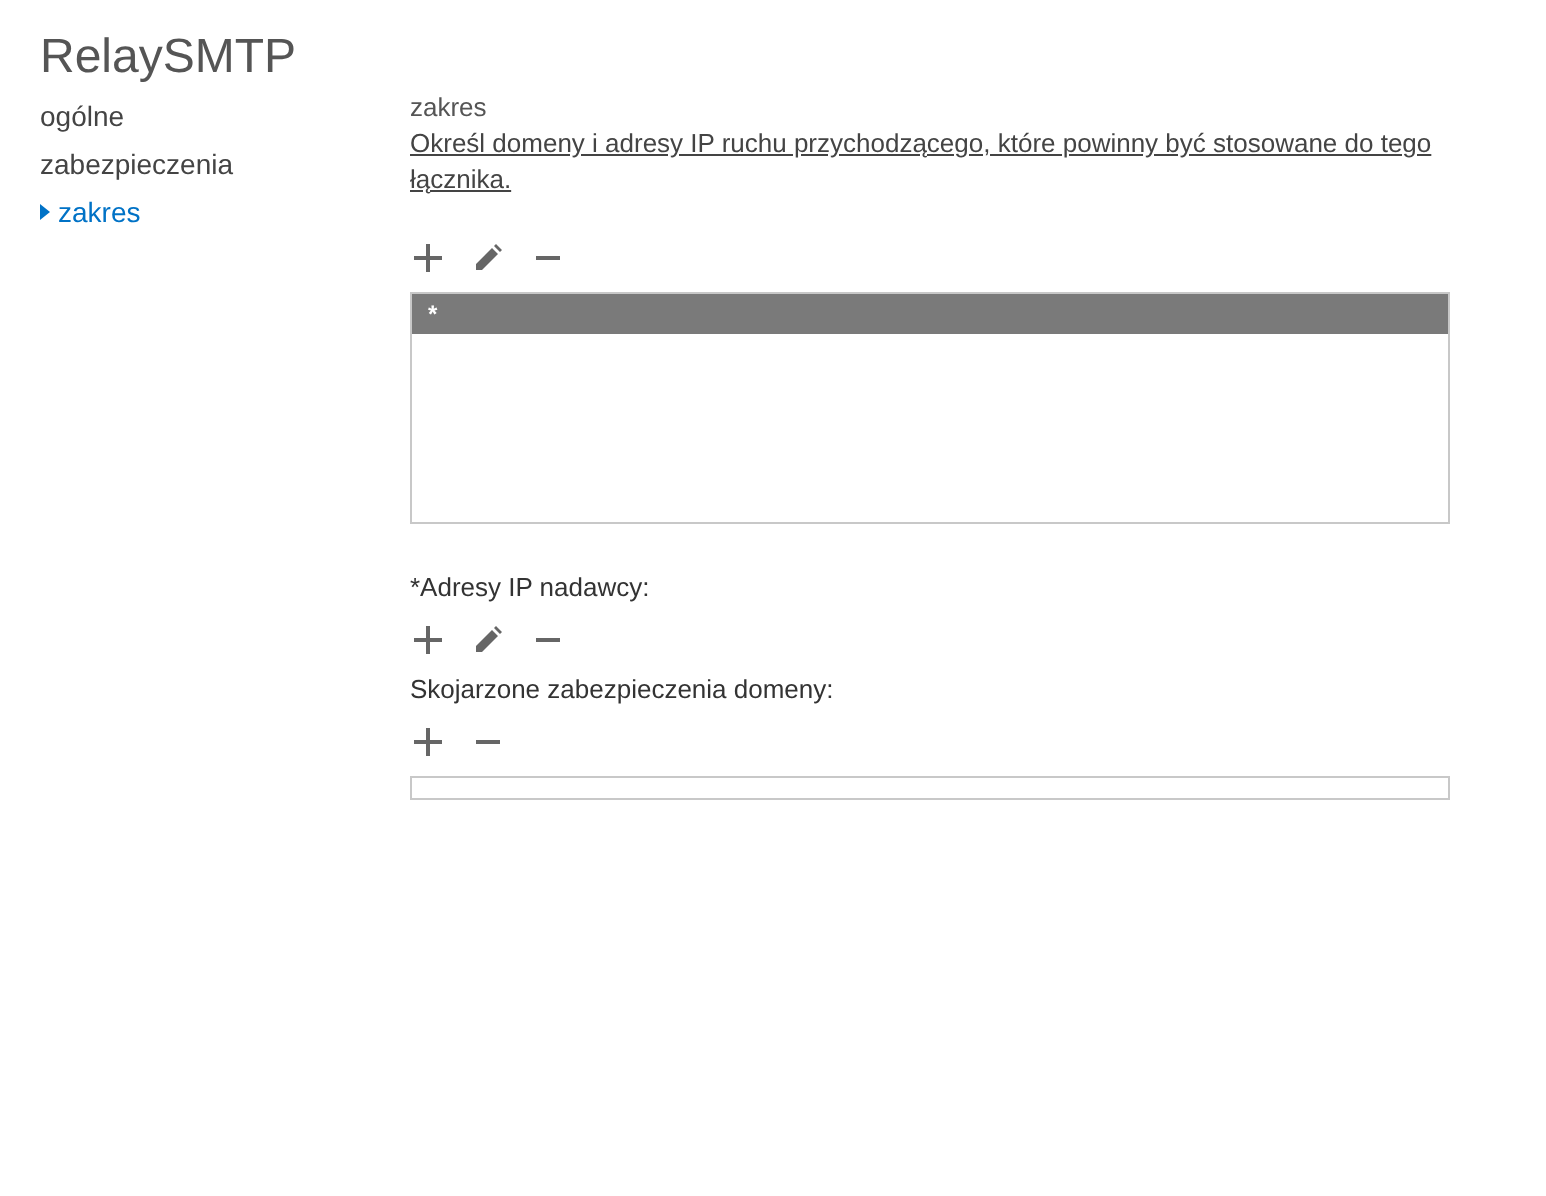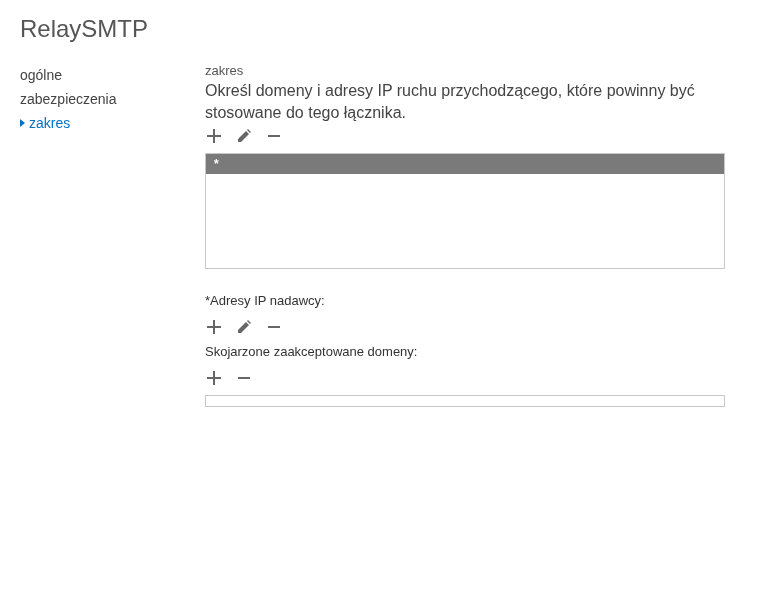--- a/index.html
+++ b/index.html
@@ -11,21 +11,21 @@
     background: #fff;
     width: 773px;
   }
   .container {
     padding: 10px 20px 20px 20px;
   }
   .page-title {
     font-size: 24px;
     font-weight: 300;
     color: #555;
-    margin: 5px 0 20px 0;
+    margin: 5px 0 3px 0;
   }
   .layout {
     display: flex;
     gap: 25px;
   }
   .sidebar {
     width: 160px;
     flex-shrink: 0;
   }
   .sidebar-item {
@@ -52,22 +52,24 @@
     flex: 1;
     max-width: 520px;
   }
   .section-label {
     color: #555;
     font-size: 13px;
     margin-bottom: 2px;
   }
   .section-desc {
     color: #444;
-    font-size: 16px;
+    font-size: 13px;
     line-height: 1.35;
+    margin-bottom: 18px;
+    text-decoration: underline;
   }
   .field-label {
     color: #333;
     font-size: 13px;
     margin-bottom: 6px;
   }
   .toolbar {
     display: flex;
     gap: 12px;
     padding: 4px 0 8px 0;
@@ -160,21 +162,21 @@
               <path d="M1 10l8-8 3 3-8 8H1v-3zM10 1l1-1 3 3-1 1-3-3z" fill="#666"></path>
             </svg>
         </div>
         <div class="tool-btn">
           <svg width="14" height="14" viewBox="0 0 14 14">
               <rect x="1" y="6" width="12" height="2" fill="#666"></rect>
             </svg>
         </div>
       </div>
 
-      <div class="field-label">Skojarzone zaakceptowane domeny:</div>
+      <div class="field-label">Skojarzone zabezpieczenia domeny:</div>
       <div class="toolbar">
         <div class="tool-btn">
           <svg width="14" height="14" viewBox="0 0 14 14">
               <path d="M6 0h2v6h6v2H8v6H6V8H0V6h6z" fill="#666"></path>
             </svg>
         </div>
         <div class="tool-btn">
           <svg width="14" height="14" viewBox="0 0 14 14">
               <rect x="1" y="6" width="12" height="2" fill="#666"></rect>
             </svg>

